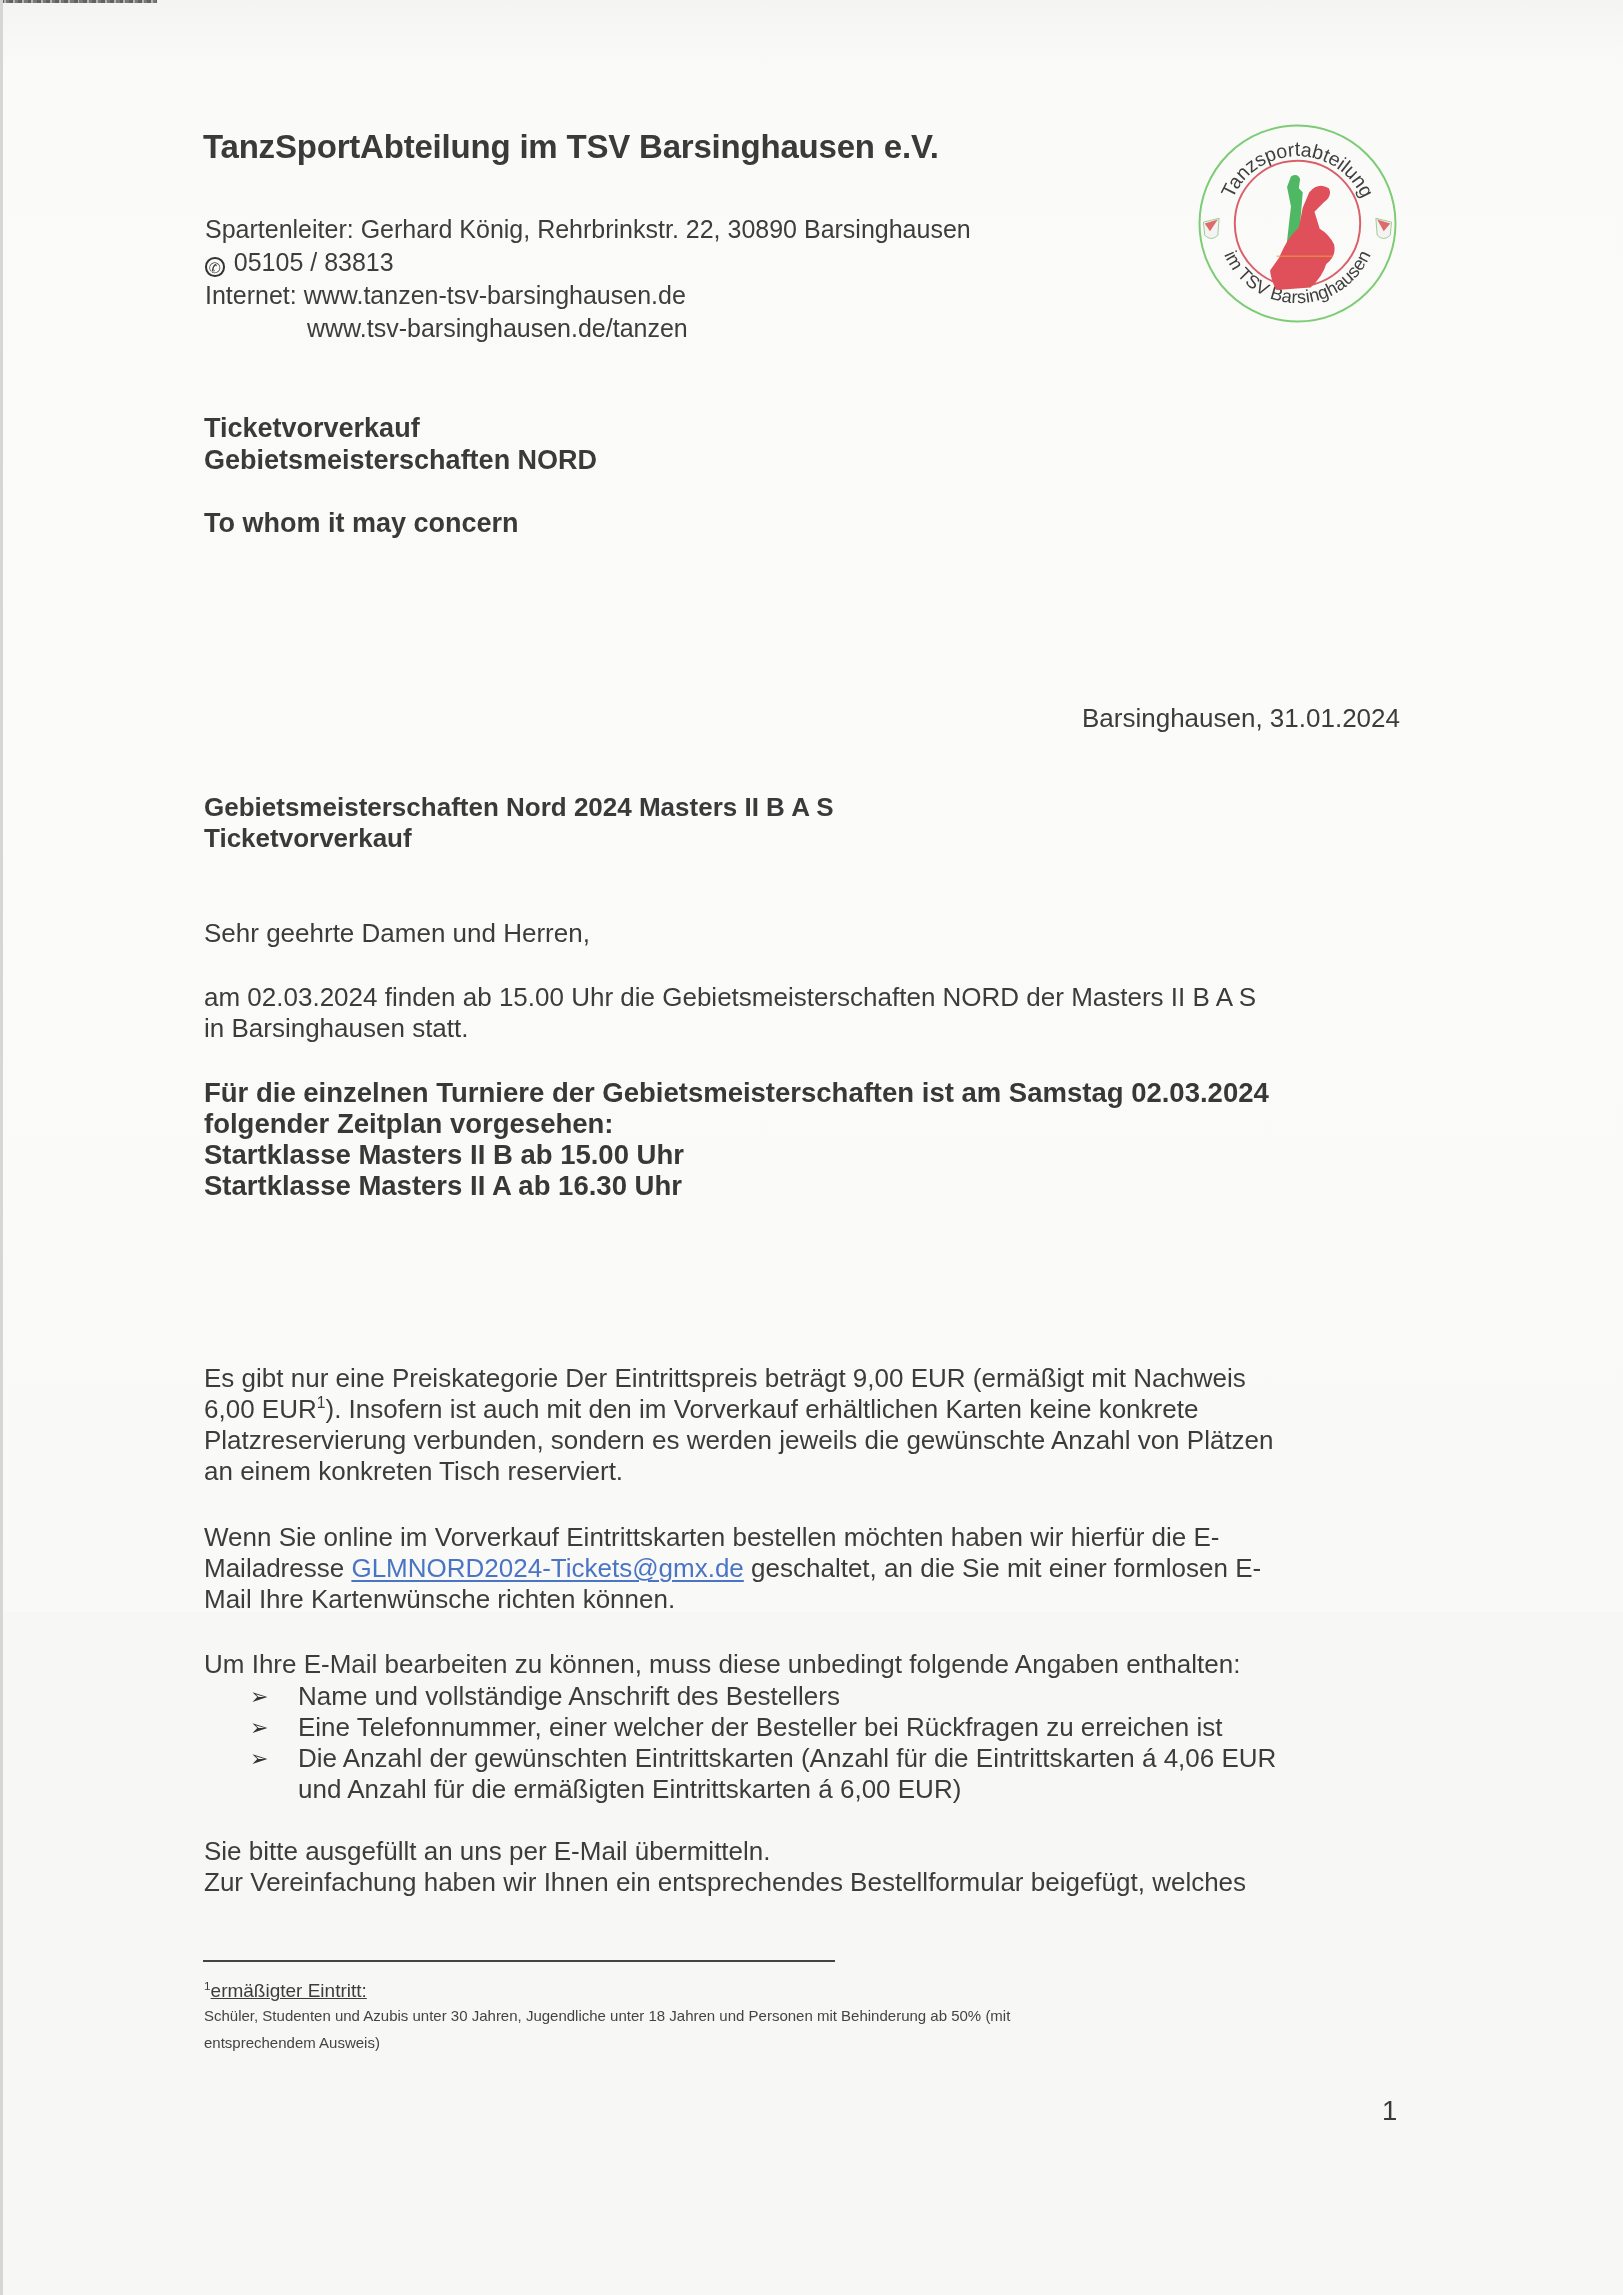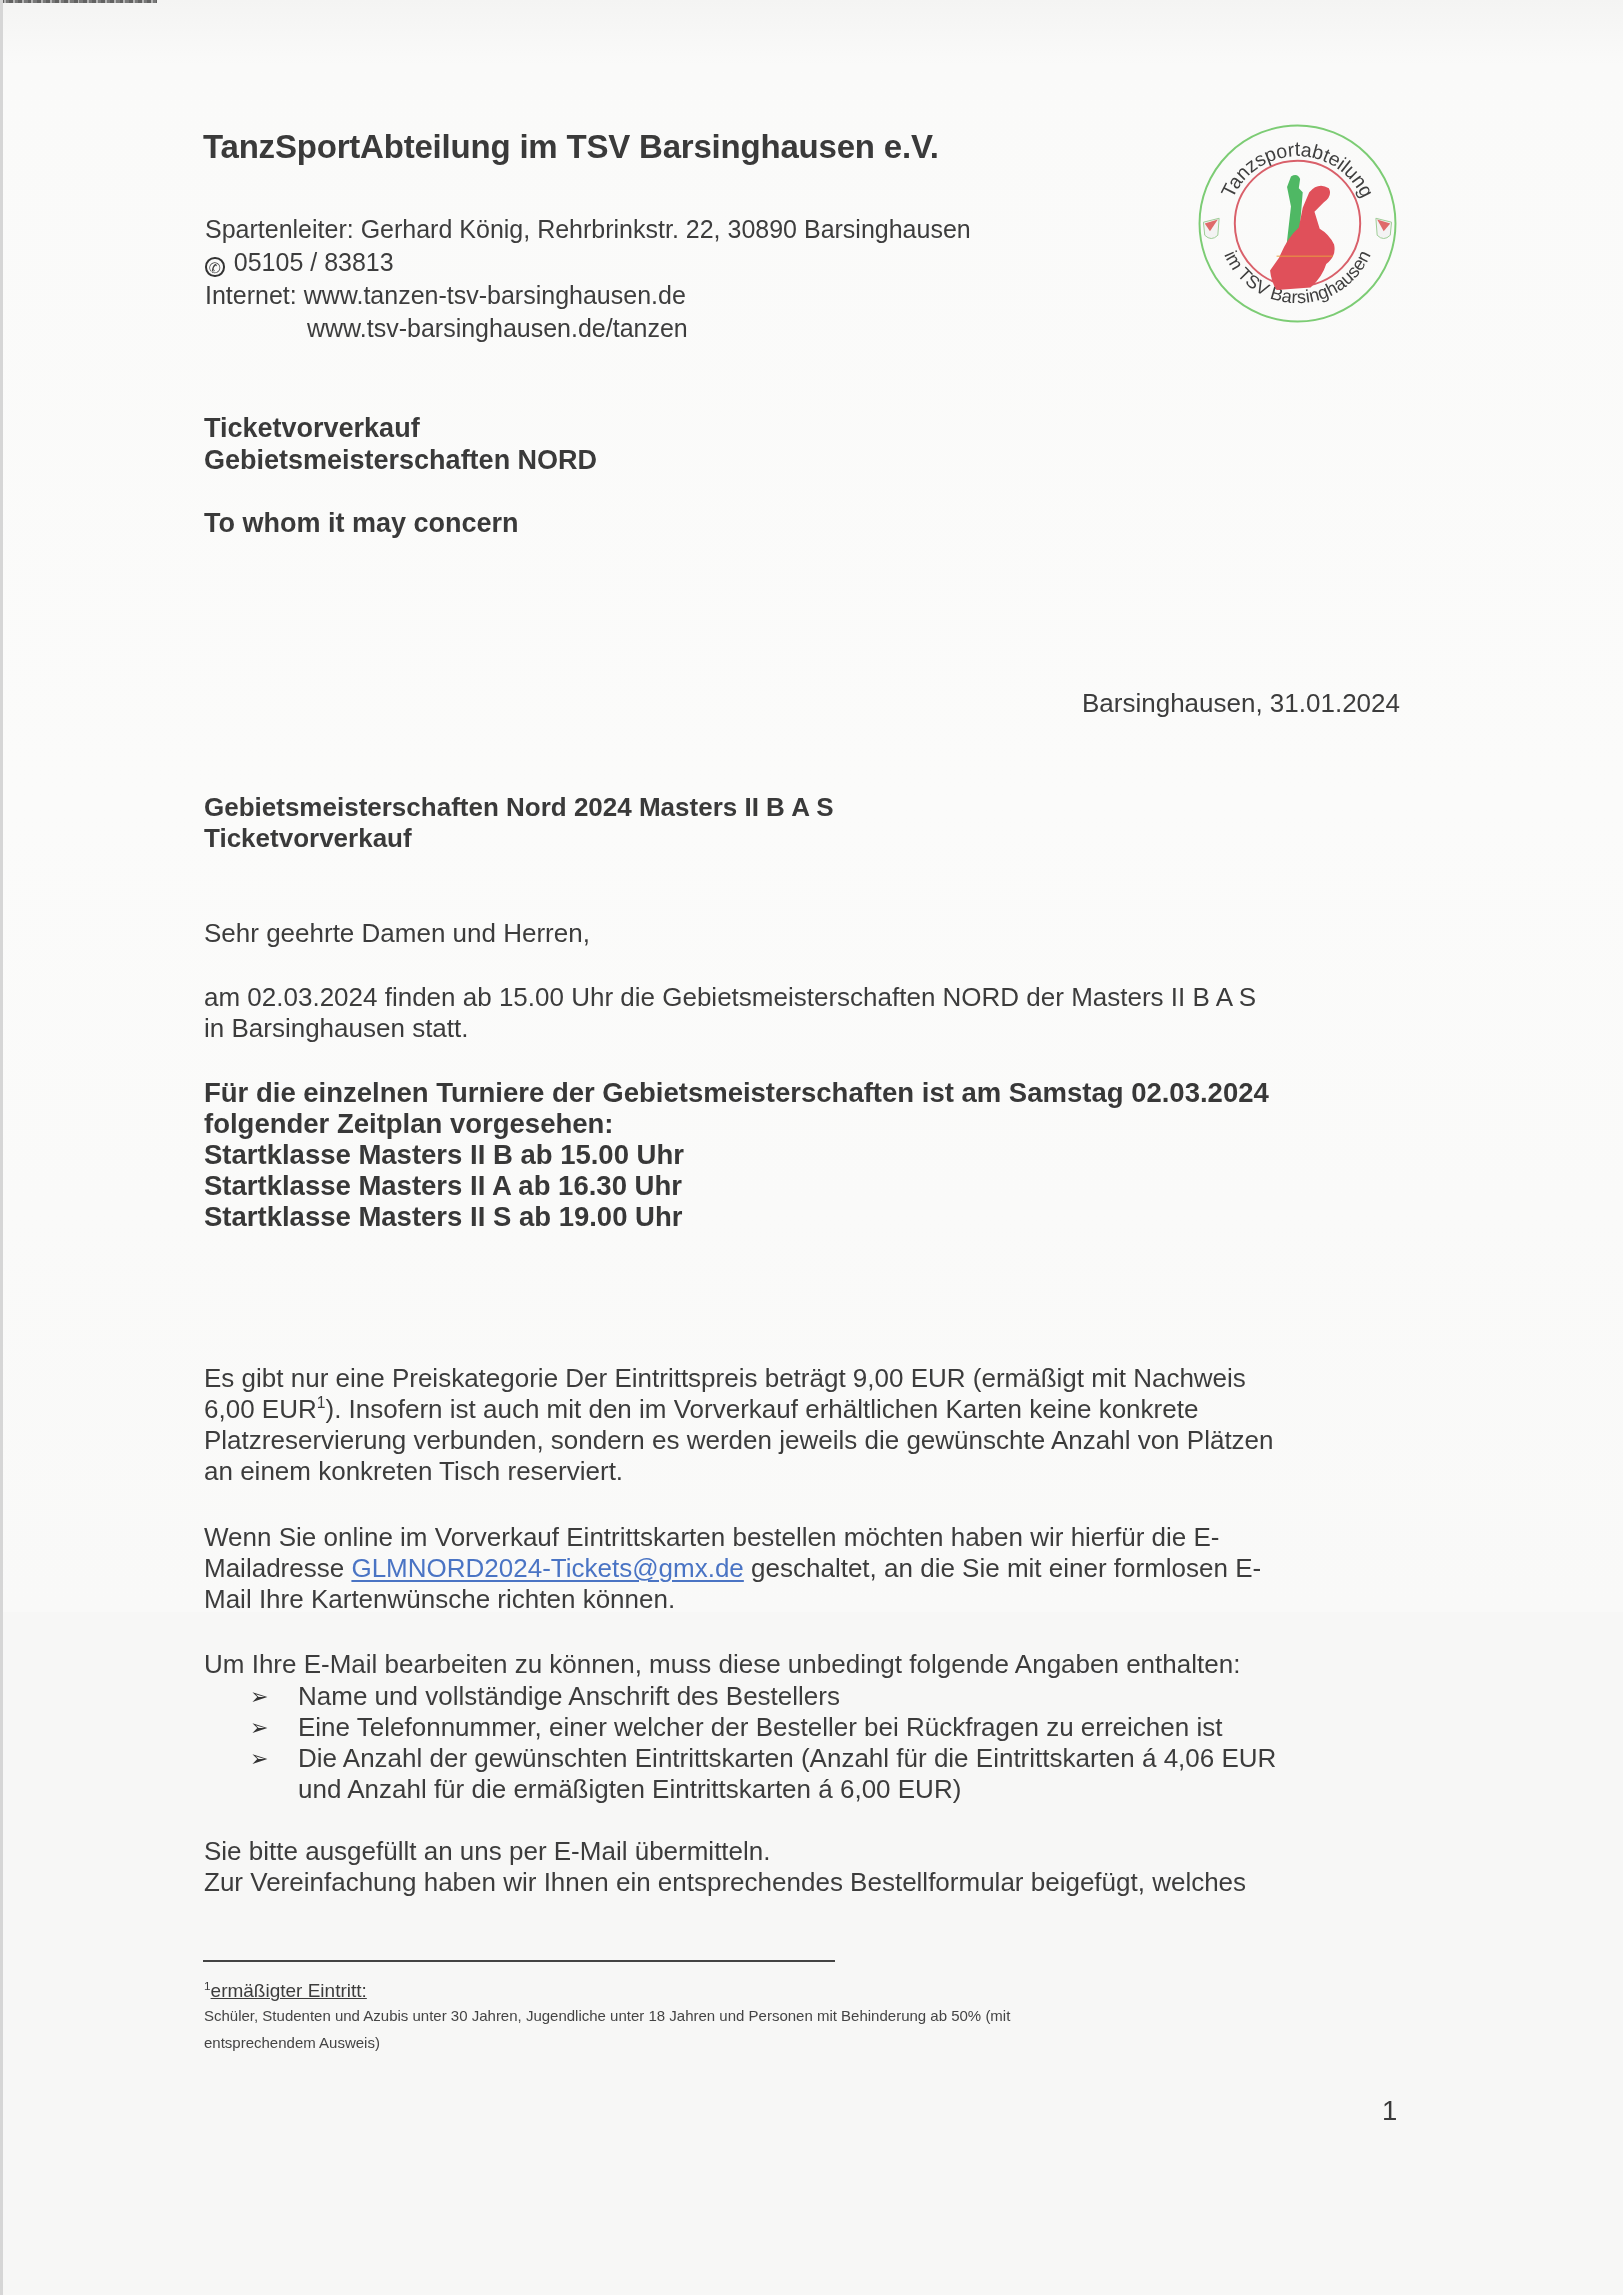--- a/index.html
+++ b/index.html
@@ -36,21 +36,21 @@
   .contact .line { display: block; }
   .contact .indent { padding-left: 102px; }
   .phone-icon {
     display: inline-block; width: 19.6px; height: 19.6px; border: 2px solid #333; border-radius: 50%;
     font-size: 14.4px; line-height: 18.3px; text-align: center; vertical-align: -2px; margin-right: 9.2px;
     box-sizing: border-box;
   }
   .logo { position: absolute; left: 1193px; top: 119px; width: 209px; height: 209px; }
   .subject { left: 204px; top: 412px; font-size: 27px; line-height: 32px; font-weight: bold; color: #3a3a3a; }
   .concern { left: 204px; top: 507px; font-size: 27px; line-height: 32px; font-weight: bold; color: #3a3a3a; }
-  .date { right: 223px; top: 688px; font-size: 26px; color: #3c3c3c; }
+  .date { right: 223px; top: 703px; font-size: 26px; color: #3c3c3c; }
   .heading { left: 204px; top: 792px; font-size: 26px; line-height: 31px; font-weight: bold; color: #3a3a3a; }
   .salutation { left: 204px; top: 918px; }
   .p1 { left: 204px; top: 982px; }
   .schedule { left: 204px; top: 1077px; font-size: 27.5px; line-height: 31px; font-weight: bold; color: #383838; }
   .p2 { left: 204px; top: 1269px; }
   .p3 { left: 204px; top: 1363px; }
   .p4 { left: 204px; top: 1522px; }
   .email-link { color: #4a74c4; text-decoration: underline; text-decoration-thickness: 2px; text-underline-offset: 3.3px; margin-top: 33px; }
   .line { display: block; }
   .bullets { position: absolute; left: 204px; top: 1681px; margin: 0; padding: 0; list-style: none; }
@@ -136,21 +136,20 @@
   <div class="abs txt p1">
     <span class="line">am 02.03.2024 finden ab 15.00 Uhr die Gebietsmeisterschaften NORD der Masters II B A S</span>
     <span class="line">in Barsinghausen statt.</span>
   </div>
 
   <div class="abs schedule">
     <span class="line">Für die einzelnen Turniere der Gebietsmeisterschaften ist am Samstag 02.03.2024</span>
     <span class="line">folgender Zeitplan vorgesehen:</span>
     <span class="line">Startklasse Masters II B ab 15.00 Uhr</span>
     <span class="line">Startklasse Masters II A ab 16.30 Uhr</span>
-    <span class="line">Startklasse Masters II S ab 19.00 Uhr</span>
   </div>
 
 
   <div class="abs txt p3">
     <span class="line">Es gibt nur eine Preiskategorie Der Eintrittspreis beträgt 9,00 EUR (ermäßigt mit Nachweis</span>
     <span class="line"><span>6,00 EUR</span><sup class="fn-ref">1</sup><span>). Insofern ist auch mit den im Vorverkauf erhältlichen Karten keine konkrete</span></span>
     <span class="line">Platzreservierung verbunden, sondern es werden jeweils die gewünschte Anzahl von Plätzen</span>
     <span class="line">an einem konkreten Tisch reserviert.</span>
   </div>
 

